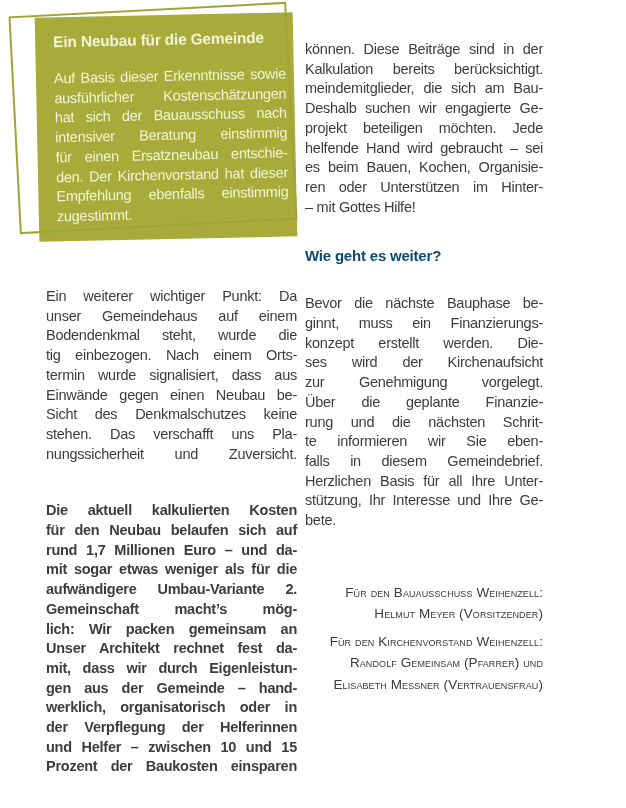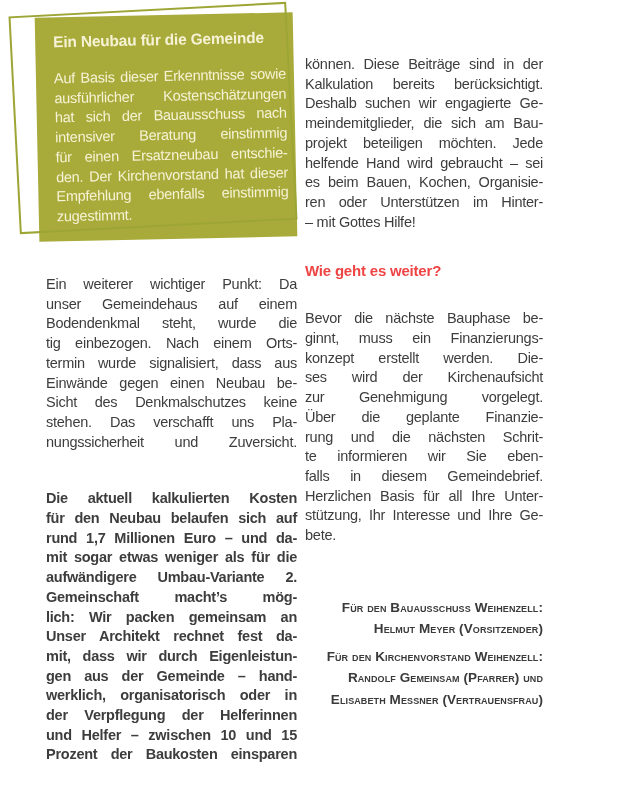--- a/index.html
+++ b/index.html
@@ -42,21 +42,21 @@
     font-size:15.5px;
     line-height:22px;
     letter-spacing:-0.2px;
     color:var(--cream);
     margin:0 0 16px 0;
   }
   .callout-body .line{color:var(--cream);}
 
   
   .col{position:absolute;}
-  .col-left{left:46px;top:275px;width:251px;}
+  .col-left{left:46px;top:287px;width:251px;}
   .col-right{left:305px;top:40px;width:238px;}
 
   .para .line,.callout-body .line{
     font-size:14.5px;
     line-height:19.7px;
     letter-spacing:-0.25px;
     text-align:justify;
     text-align-last:justify;
     white-space:nowrap;
   }
@@ -65,35 +65,34 @@
     white-space:normal;
   }
   .para-gap{margin-top:37px;font-weight:bold;}
 
   .heading{
     font-size:15px;
     font-weight:bold;
     line-height:20px;
     letter-spacing:-0.2px;
     margin:29px 0 28px 0;
-    color:#ef4444;
+    color:#0c4a6e;
   }
-  .para-c{margin-top:15px;}
+  .para-c{margin-top:0;}
 
   .sig{margin-top:51px;}
   .sig + .sig{margin-top:6px;}
   .sig .line{
     font-variant:small-caps;
     font-size:13.5px;
     line-height:21.5px;
     letter-spacing:0.1px;
     text-align:right;
     text-align-last:right;
     color:#3a3a3a;
-    font-weight:bold;
   }
 </style>
 </head>
 <body>
 
 <div class="page">
 
   <div class="callout">
     <div class="callout-title">Ein Neubau für die Gemeinde</div>
     <div class="callout-body">
@@ -136,22 +135,22 @@
         <div class="line">der Verpflegung der Helferinnen</div>
         <div class="line">und Helfer – zwischen 10 und 15</div>
         <div class="line">Prozent der Baukosten einsparen</div>
       </div>
   </div>
 
   <div class="col col-right">
     <div class="para para-c">
         <div class="line">können. Diese Beiträge sind in der</div>
         <div class="line">Kalkulation bereits berücksichtigt.</div>
+        <div class="line">meindemitglieder, die sich am Bau-</div>
         <div class="line">Deshalb suchen wir engagierte Ge-</div>
-        <div class="line">meindemitglieder, die sich am Bau-</div>
         <div class="line">projekt beteiligen möchten. Jede</div>
         <div class="line">helfende Hand wird gebraucht – sei</div>
         <div class="line">es beim Bauen, Kochen, Organisie-</div>
         <div class="line">ren oder Unterstützen im Hinter-</div>
         <div class="line end">– mit Gottes Hilfe!</div>
       </div>
     <div class="heading">Wie geht es weiter?</div>
     <div class="para">
         <div class="line">Bevor die nächste Bauphase be-</div>
         <div class="line">ginnt, muss ein Finanzierungs-</div>

